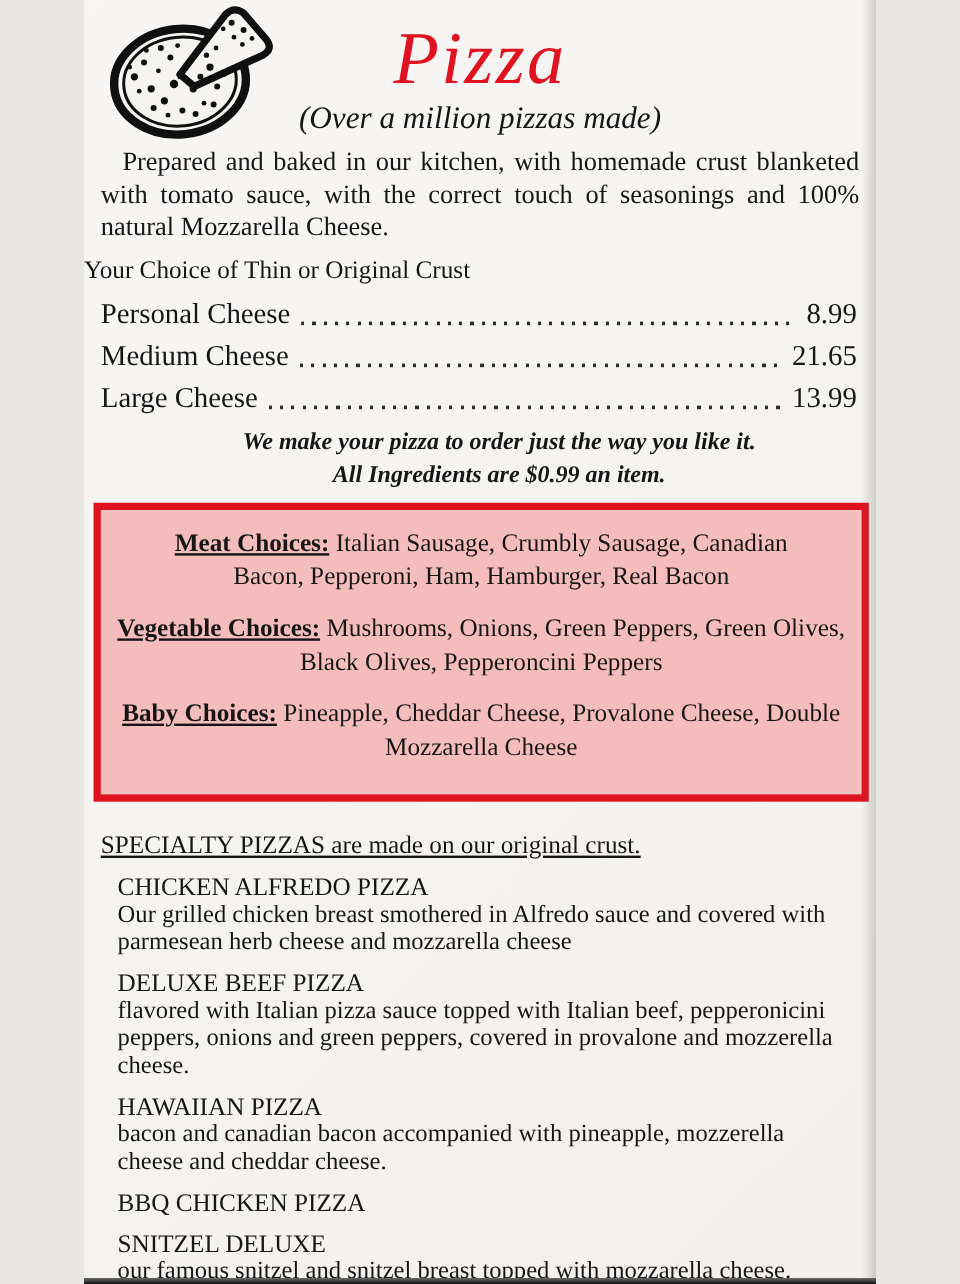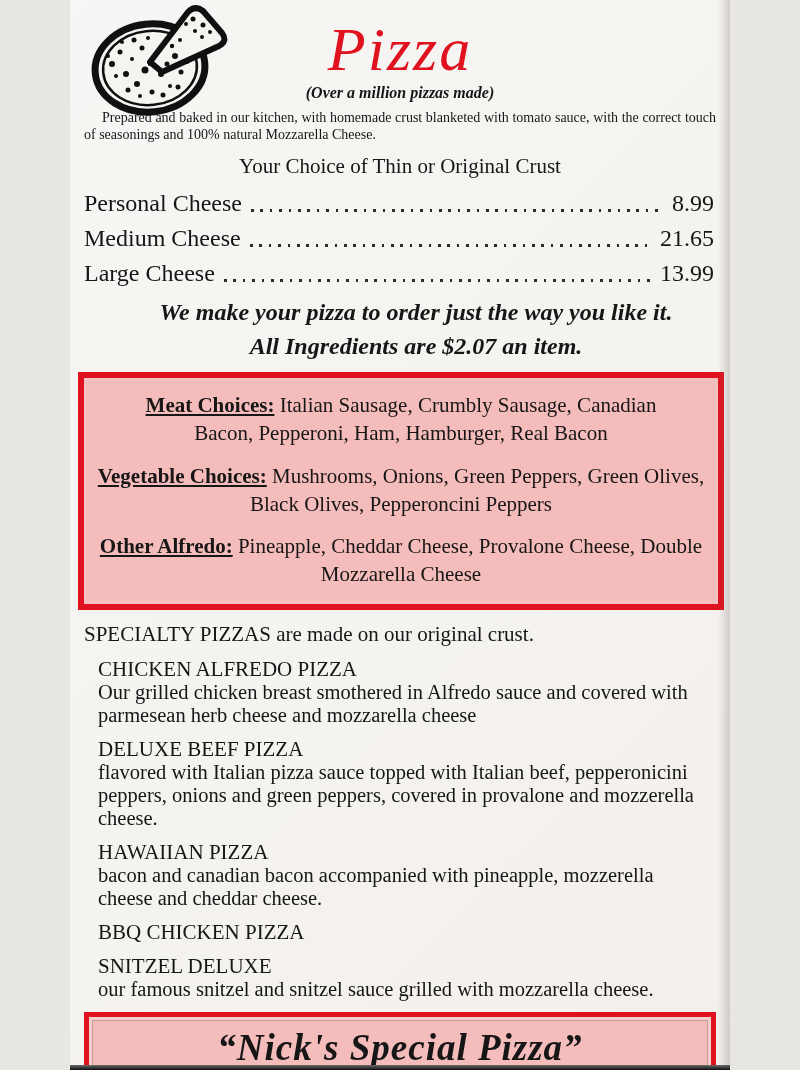--- a/index.html
+++ b/index.html
@@ -23,55 +23,55 @@
     background:linear-gradient(to bottom,#6b6b6b,#101010); z-index:5;
   }
 
   
   .header { position:relative; text-align:center; padding-top:20px; }
   .pizza-art { position:absolute; left:12px; top:2px; width:156px; height:120px; }
   .title {
     font-size:62px; line-height:.95; font-style:italic; font-weight:500;
     color:#e0121f; letter-spacing:2px;
   }
-  .subtitle { font-size:16px; font-weight:bold; font-style:italic; margin-top:5px; }
-
-  .intro { margin:7px 14px 0; font-size:14px; line-height:1.24; text-align:justify; text-indent:18px; }
-  .crust-line { text-align:center; font-size:21px; margin-top:10px; }
+  .subtitle { font-size:26px; font-weight:normal; font-style:italic; margin-top:5px; }
+
+  .intro { margin:7px 14px 0; font-size:22px; line-height:1.24; text-align:justify; text-indent:18px; }
+  .crust-line { font-size:21px; margin-top:10px; }
 
   
   .price-list { margin:11px 16px 0 14px; }
   .price-row { display:flex; align-items:baseline; font-size:24px; margin-bottom:8px; }
   .item-name { white-space:nowrap; }
   .dots {
     flex:1; height:3px; margin:0 9px 5px 9px; align-self:flex-end;
     background-image:repeating-linear-gradient(to right,#2d2d2d 0 2.6px, transparent 2.6px 9.4px);
   }
   .price { white-space:nowrap; }
 
-  .notes { text-align:center; font-weight:bold; font-style:italic; font-size:24px; margin-top:4px; line-height:1.42;margin-left:32px; }
+  .notes { text-align:center; font-weight:bold; font-style:italic; font-size:20px; margin-top:4px; line-height:1.42;margin-left:32px; }
 
   
   .choices-box {
     margin:9px 6px 0 8px;
     border:6px solid #e0121f;
     background:#f4bcba;
     box-shadow:inset 0 0 0 2px #f3c3c1;
     text-align:center;
     font-size:21px; line-height:1.33;
-    padding:14px 8px 15px;
+    padding:14px 8px 25px;
   }
   .choice-group { margin:0 auto 15px; }
   .choice-group:last-child { margin-bottom:0; }
   .cg-meat { max-width:565px; }
   .cg-veg  { max-width:625px; }
   .choice-label { font-weight:bold; text-decoration:underline; }
 
   
-  .specialty-note { margin:12px 14px 0; font-size:21px; }
+  .specialty-note { margin:24px 14px 0; font-size:21px;text-decoration:underline; }
   .specialties { margin:2px 28px 0; }
   .specialty { margin-top:11px; }
   .specialty-name { font-size:21px; line-height:1.1; }
   .specialty-desc { font-size:20.5px; line-height:1.12; }
 
   
   .nick-box {
     margin:11px 14px 0;
     border:5px solid #e0121f;
     background:#f4bcba;
@@ -151,34 +151,34 @@
     </div>
     <div class="price-row">
       <span class="item-name">Large Cheese</span>
       <span class="dots"></span>
       <span class="price">13.99</span>
     </div>
   </div>
 
   <div class="notes">
     <div>We make your pizza to order just the way you like it.</div>
-    <div>All Ingredients are $2.07 an item.</div>
+    <div>All Ingredients are $0.99 an item.</div>
   </div>
 
   <div class="choices-box">
     <div class="choice-group cg-meat">
       <span class="choice-label">Meat Choices:</span>
       <span class="choice-items">Italian Sausage, Crumbly Sausage, Canadian Bacon, Pepperoni, Ham, Hamburger, Real Bacon</span>
     </div>
     <div class="choice-group cg-veg">
       <span class="choice-label">Vegetable Choices:</span>
       <span class="choice-items">Mushrooms, Onions, Green Peppers, Green Olives, Black Olives, Pepperoncini Peppers</span>
     </div>
     <div class="choice-group cg-other">
-      <span class="choice-label">Other Alfredo:</span>
+      <span class="choice-label">Baby Choices:</span>
       <span class="choice-items">Pineapple, Cheddar Cheese, Provalone Cheese, Double Mozzarella Cheese</span>
     </div>
   </div>
 
   <div class="specialty-note">SPECIALTY PIZZAS are made on our original crust.</div>
 
   <div class="specialties">
     <div class="specialty">
       <div class="specialty-name">CHICKEN ALFREDO PIZZA</div>
       <div class="specialty-desc">Our grilled chicken breast smothered in Alfredo sauce and covered with parmesean herb cheese and mozzarella cheese</div>
@@ -189,21 +189,21 @@
     </div>
     <div class="specialty">
       <div class="specialty-name">HAWAIIAN PIZZA</div>
       <div class="specialty-desc">bacon and canadian bacon accompanied with pineapple, mozzerella cheese and cheddar cheese.</div>
     </div>
     <div class="specialty">
       <div class="specialty-name">BBQ CHICKEN PIZZA</div>
     </div>
     <div class="specialty">
       <div class="specialty-name">SNITZEL DELUXE</div>
-      <div class="specialty-desc">our famous snitzel and snitzel sauce grilled with mozzarella cheese.</div>
+      <div class="specialty-desc">our famous snitzel and snitzel breast topped with mozzarella cheese.</div>
     </div>
   </div>
 
   <div class="nick-box">
     <div class="nick-title">“Nick's Special Pizza”</div>
 
   </div>
 
 </div>
 

